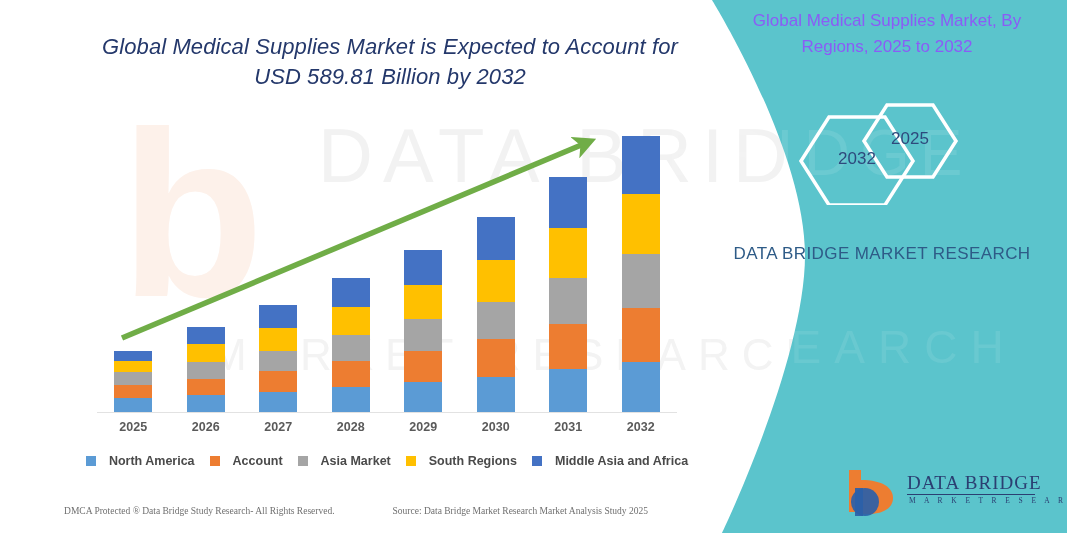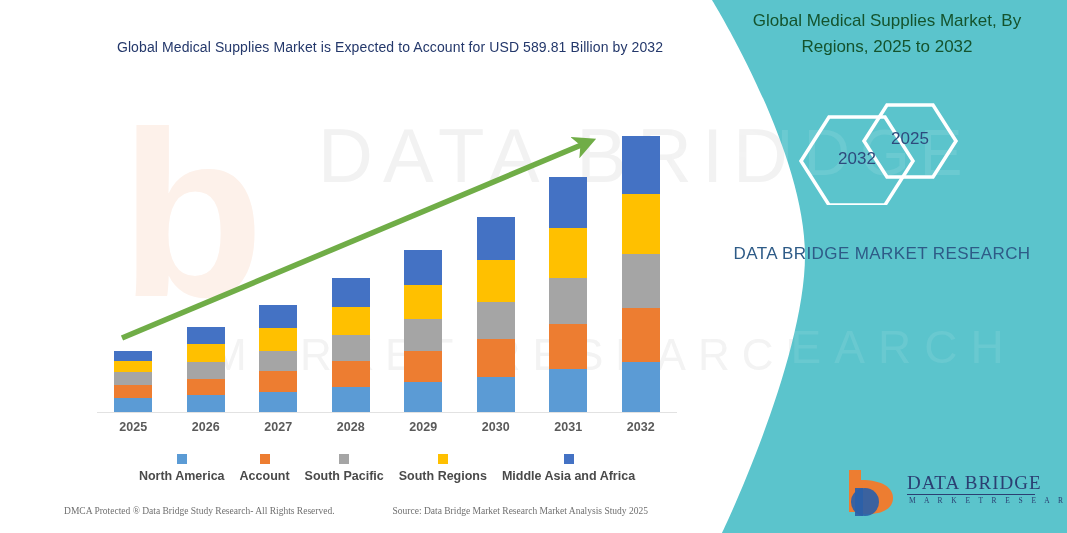--- a/index.html
+++ b/index.html
@@ -56,24 +56,25 @@
     font-weight: 400;
   }
 
   
   .headline {
     position: absolute;
     left: 90px;
     top: 32px;
     width: 600px;
     text-align: center;
-    font-size: 14px;
+    font-size: 22px;
     line-height: 30px;
     color: #24386b;
     letter-spacing: .1px;
+    font-style: italic;
   }
 
   
   .chart-area {
     position: absolute;
     left: 0;
     top: 0;
     width: 712px;
     height: 533px;
   }
@@ -133,22 +134,21 @@
     top: 454px;
     width: 580px;
     display: flex;
     justify-content: center;
     align-items: center;
     gap: 15px;
   }
   .legend-item {
     display: flex;
     align-items: center;
-    gap: 5px;
-    flex-direction: column;
+    gap: 13px;
   }
   .legend-swatch {
     width: 10px;
     height: 10px;
   }
   .legend-label {
     font-size: 12.5px;
     font-weight: 700;
     color: #4a4a4a;
     white-space: nowrap;
@@ -181,21 +181,21 @@
     inset: 0;
   }
   .panel-title {
     position: absolute;
     left: 40px;
     top: 8px;
     width: 320px;
     text-align: center;
     font-size: 17px;
     line-height: 26px;
-    color: #14532d;
+    color: #8b5cf6;
   }
   .panel-wm {
     position: absolute;
     left: -20px;
     top: 116px;
     font-size: 64px;
     letter-spacing: 10px;
     color: rgba(255,255,255,0.10);
     white-space: nowrap;
     pointer-events: none;
@@ -367,21 +367,21 @@
         <div class="legend-item">
           <span class="legend-swatch" style="background: rgb(91, 155, 213);"></span>
           <span class="legend-label">North America</span>
         </div>
         <div class="legend-item">
           <span class="legend-swatch" style="background: rgb(237, 125, 49);"></span>
           <span class="legend-label">Account</span>
         </div>
         <div class="legend-item">
           <span class="legend-swatch" style="background: rgb(165, 165, 165);"></span>
-          <span class="legend-label">South Pacific</span>
+          <span class="legend-label">Asia Market</span>
         </div>
         <div class="legend-item">
           <span class="legend-swatch" style="background: rgb(255, 192, 0);"></span>
           <span class="legend-label">South Regions</span>
         </div>
         <div class="legend-item">
           <span class="legend-swatch" style="background: rgb(68, 114, 196);"></span>
           <span class="legend-label">Middle Asia and Africa</span>
         </div>
       </div>

